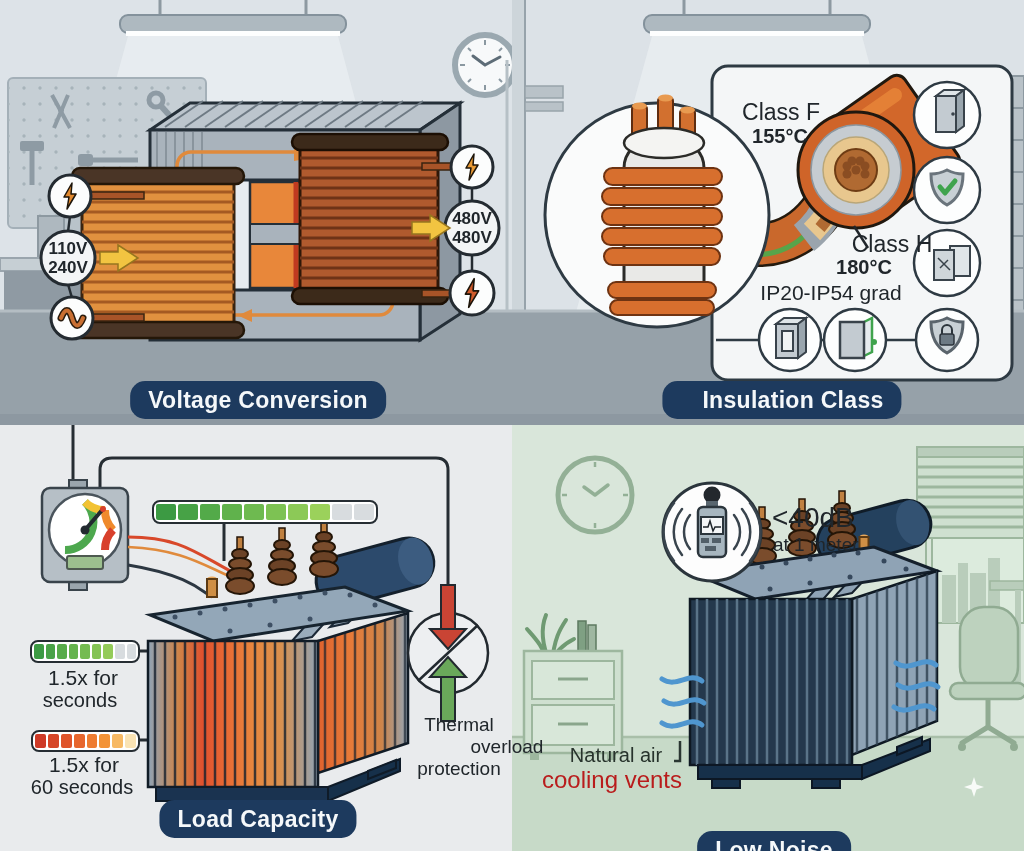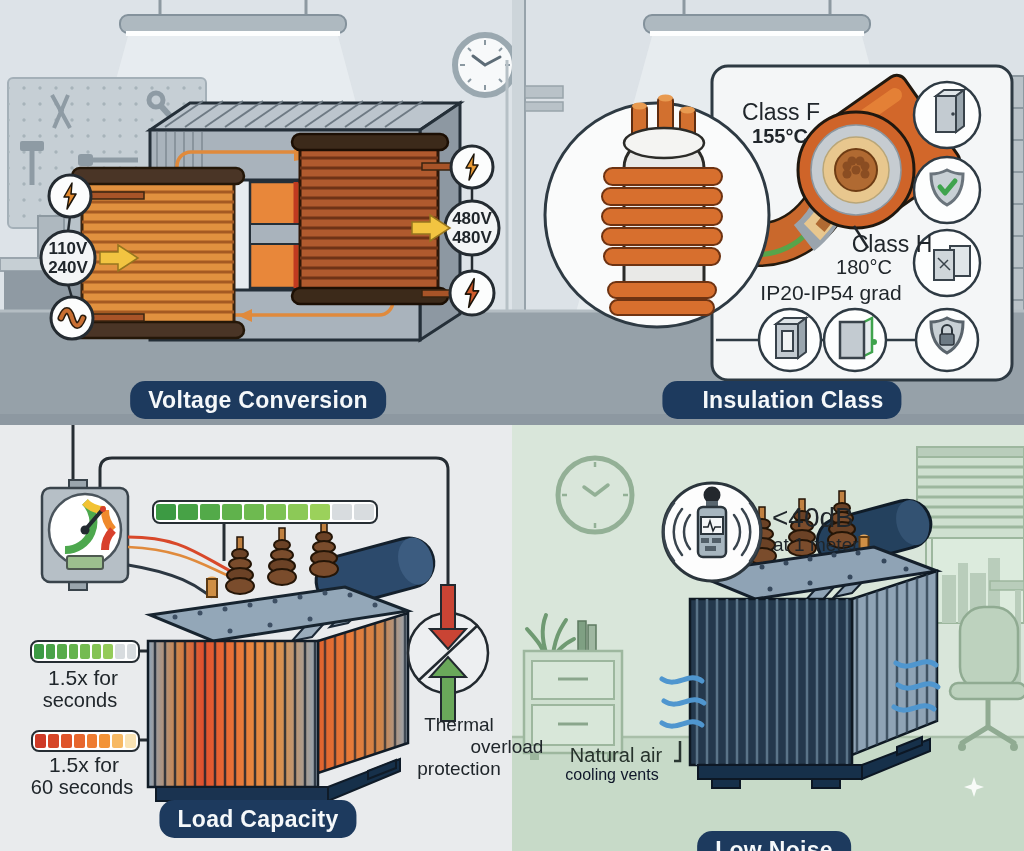--- a/index.html
+++ b/index.html
@@ -617,21 +617,21 @@
 
 <div class="txt ctr" style="left:68px;top:239px;font-size:17px;font-weight:600;">110V</div>
 <div class="txt ctr" style="left:68px;top:258px;font-size:17px;font-weight:600;">240V</div>
 <div class="txt ctr" style="left:472px;top:209px;font-size:17px;font-weight:600;">480V</div>
 <div class="txt ctr" style="left:472px;top:228px;font-size:17px;font-weight:600;">480V</div>
 <div class="pill" style="left:258px;top:381px;text-align:center;">Voltage Conversion</div>
 
 <div class="txt ctr b" style="left:781px;top:99px;font-size:23px;">Class F</div>
 <div class="txt ctr" style="left:780px;top:125px;font-size:20px;font-weight:600;">155°C</div>
 <div class="txt ctr b" style="left:892px;top:231px;font-size:23px;">Class H</div>
-<div class="txt ctr" style="left:864px;top:256px;font-size:20px;font-weight:400;">180°C</div>
+<div class="txt ctr" style="left:864px;top:256px;font-size:20px;font-weight:700;">180°C</div>
 <div class="txt ctr" style="left:831px;top:281px;font-size:21px;"><span class="b">IP20-IP54</span><span> grad</span></div>
 <div class="pill" style="left:782px;top:381px;padding-left:40px;">Insulation Class</div>
 
 <div class="bar" style="left:152px;top:500px;width:226px;height:24px;">
       <div class="seg" style="background: rgb(60, 154, 67);"></div>
       <div class="seg" style="background: rgb(71, 162, 70);"></div>
       <div class="seg" style="background: rgb(83, 170, 73);"></div>
       <div class="seg" style="background: rgb(96, 178, 76);"></div>
       <div class="seg" style="background: rgb(110, 186, 80);"></div>
       <div class="seg" style="background: rgb(125, 194, 83);"></div>
@@ -669,16 +669,16 @@
 <div class="txt ctr" style="left:82px;top:776px;font-size:20px;">60 seconds</div>
 
 <div class="txt ctr" style="left:459px;top:714px;font-size:19px;">Thermal</div>
 <div class="txt ctr" style="left:459px;top:736px;font-size:19px;margin-left:48px;">overload</div>
 <div class="txt ctr" style="left:459px;top:758px;font-size:19px;">protection</div>
 <div class="pill" style="left:258px;top:800px;">Load Capacity</div>
 
 <div class="txt b" style="left:772px;top:502px;font-size:28px;white-space:nowrap;">&lt;40dB</div>
 <div class="txt" style="left:773px;top:534px;font-size:19px;white-space:nowrap;">at 1 meter</div>
 <div class="txt ctr" style="left:616px;top:744px;font-size:20px;color:#27332c;">Natural air</div>
-<div class="txt ctr" style="left:612px;top:766px;font-size:16px;color:#0f172a;">cooling vents</div>
+<div class="txt ctr" style="left:612px;top:766px;font-size:24px;color:#b91c1c;">cooling vents</div>
 <div class="pill" style="left:774px;top:801px;margin-top:30px;">Low Noise</div>
 
 </div>
 
 </body></html>

